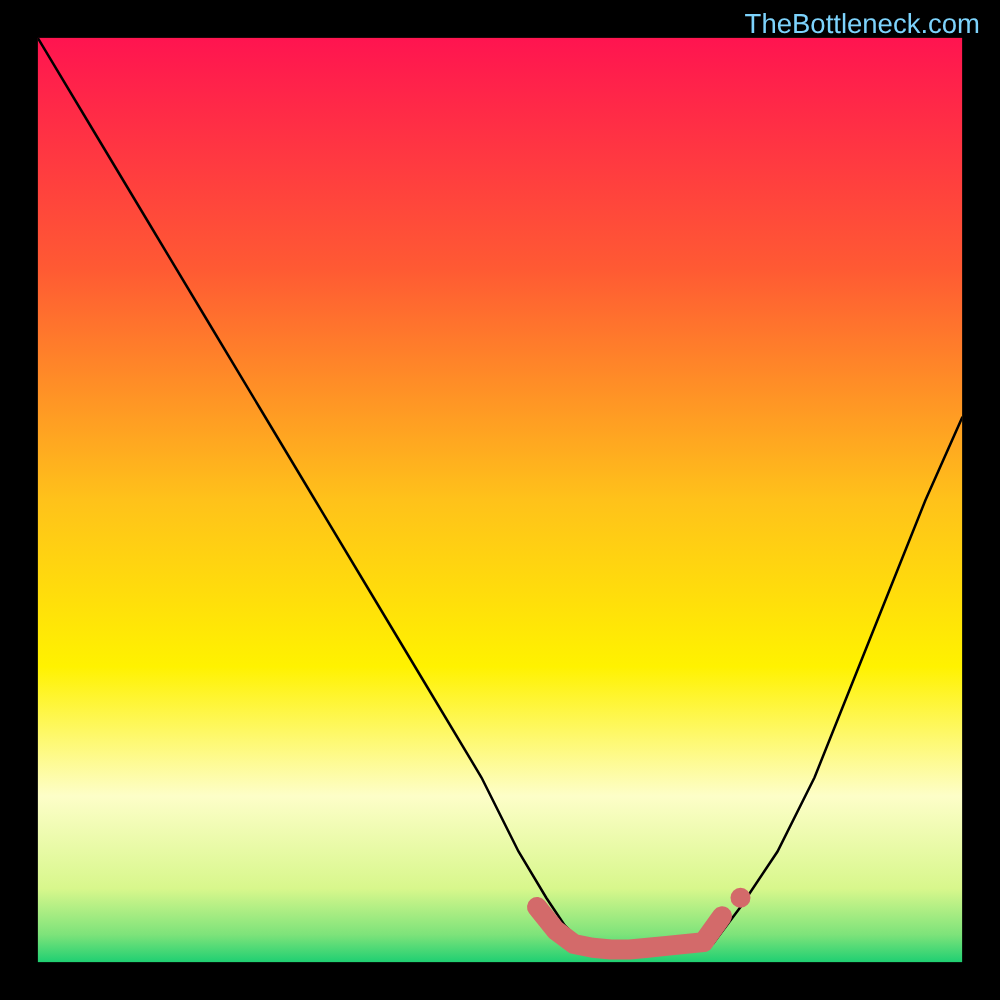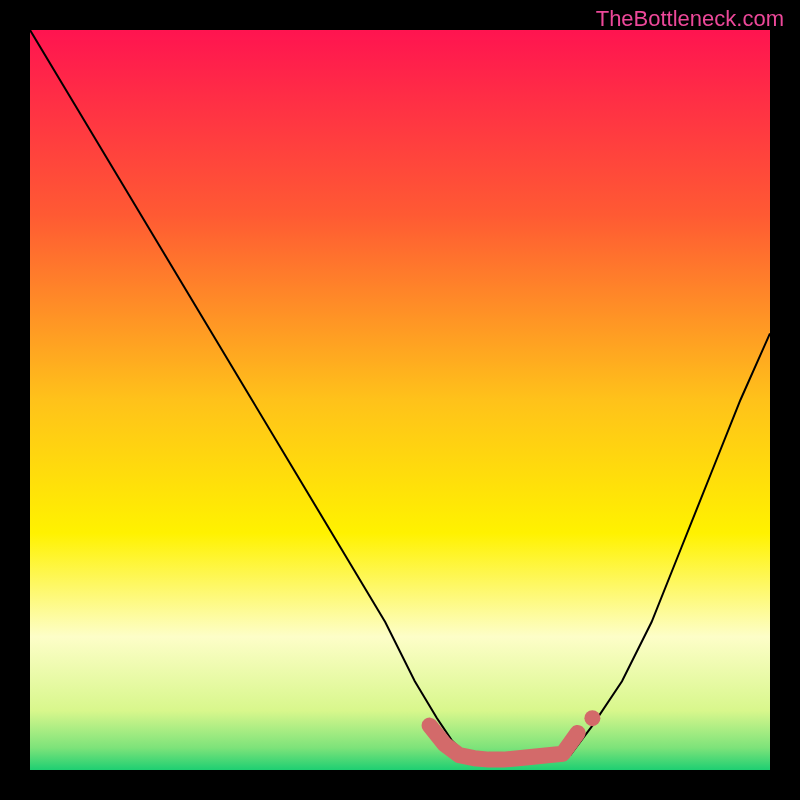--- a/index.html
+++ b/index.html
@@ -13,21 +13,21 @@
   }
   .container {
     position: relative;
     width: 800px;
     height: 800px;
   }
   .watermark {
     position: absolute;
     top: 6px;
     right: 16px;
-    color: #ec4899;
+    color: #7dd3fc;
     font-size: 22px;
     z-index: 3;
     pointer-events: none;
   }
   .plot-area {
     position: absolute;
     left: 30px;
     top: 30px;
     width: 740px;
     height: 740px;

